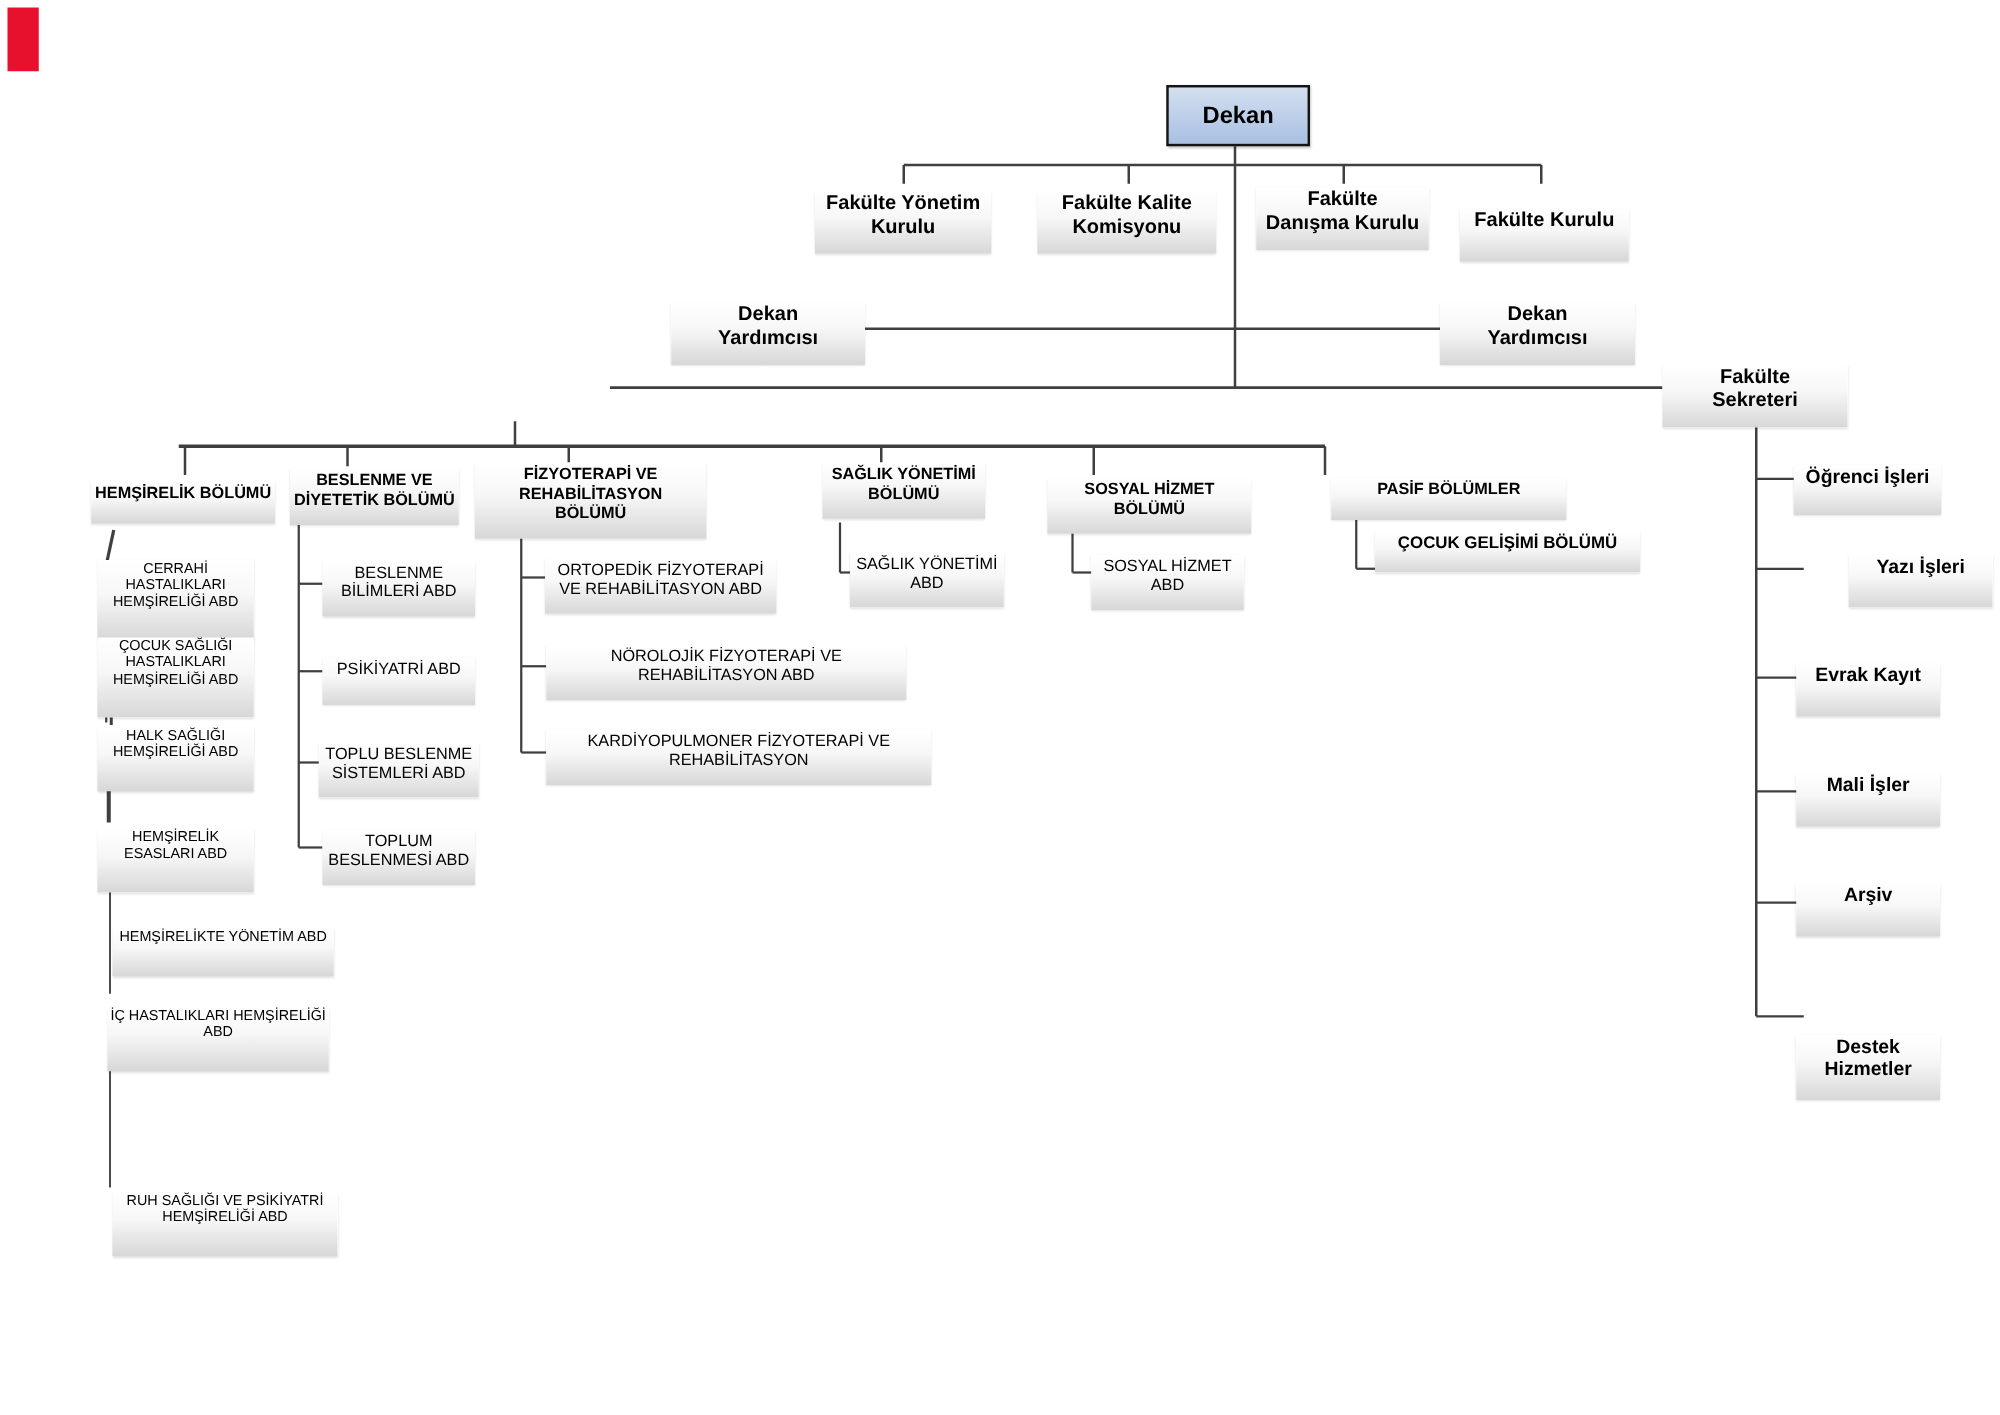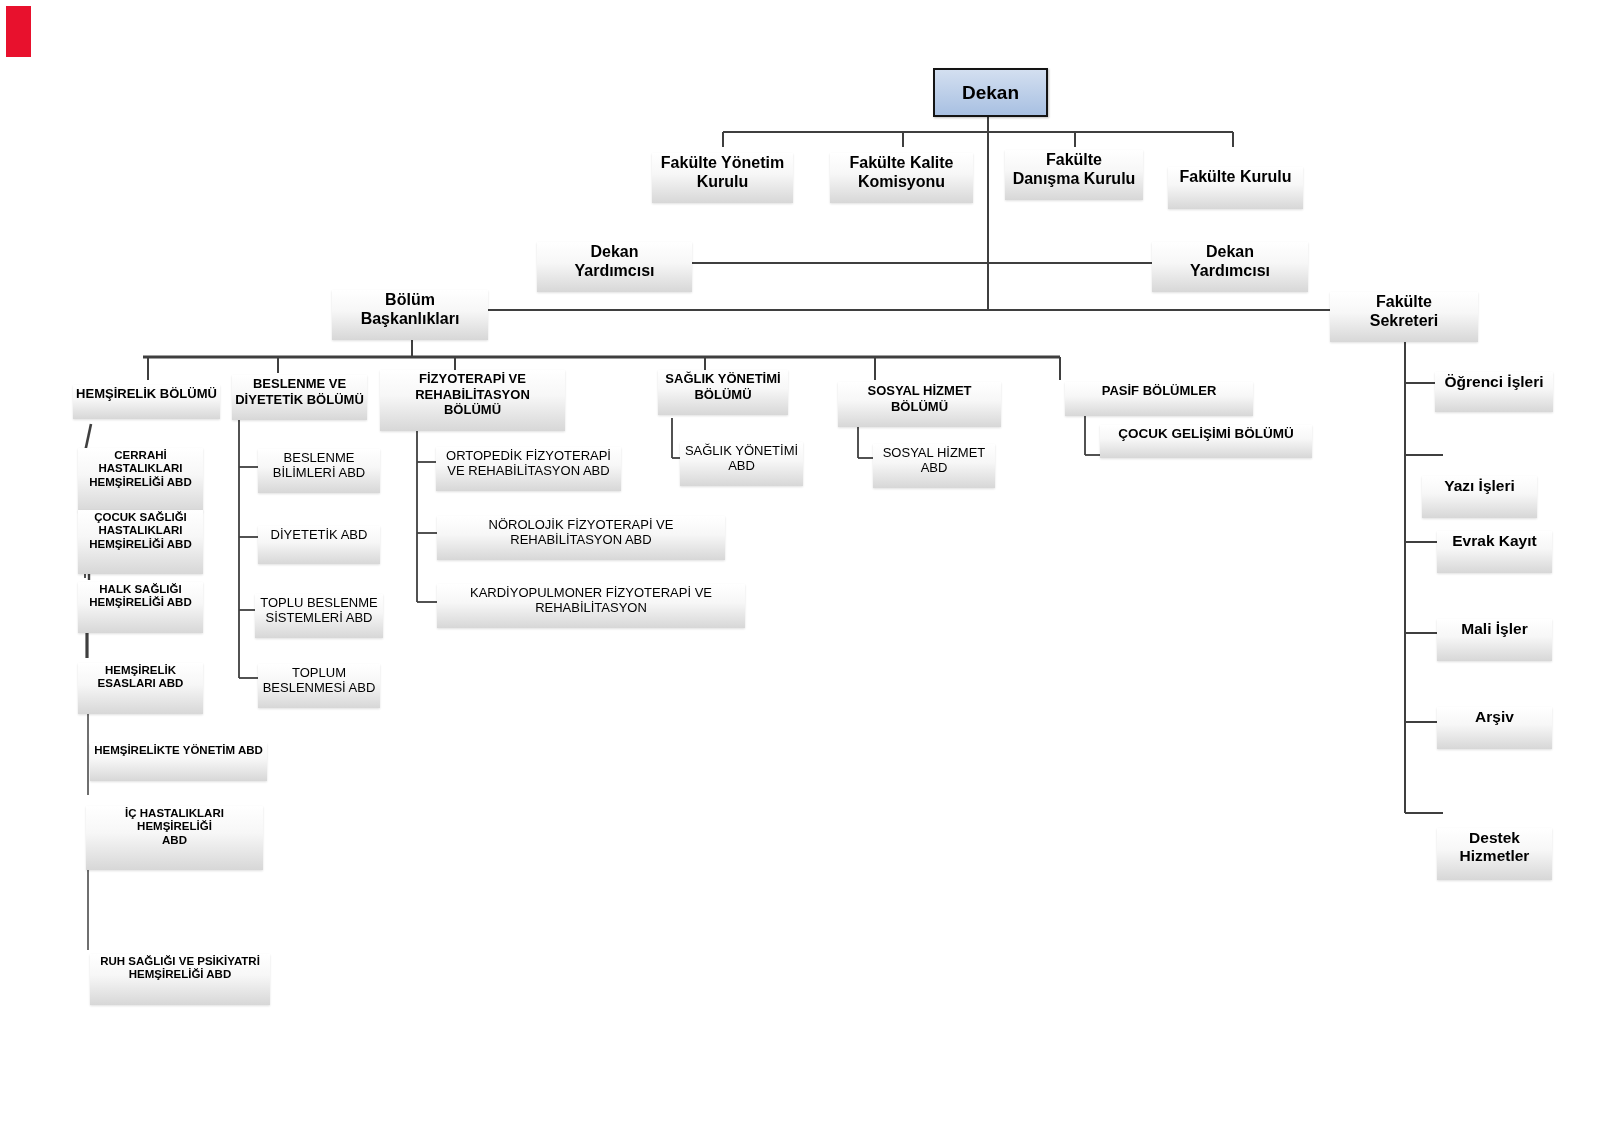--- a/index.html
+++ b/index.html
@@ -16,21 +16,21 @@
   .dean{
     display:flex;align-items:center;justify-content:center;
     font-size:19px;font-weight:bold;
     background:linear-gradient(180deg,var(--dean-top,#d3dff0) 0%,var(--dean-bottom,#a8c0e2) 100%);
     border:2.5px solid var(--dean-border,#141414);
     box-shadow:1px 1px 2px rgba(0,0,0,0.25);
   }
   .l2{font-size:16px;font-weight:bold;line-height:1.17;padding:1px 2px 12px;}
   .dept{font-size:13px;font-weight:bold;line-height:1.2;padding:1px 2px 13px;}
   .sub{font-size:13px;font-weight:normal;line-height:1.18;padding:1px 2px 12px;}
-  .subsm{font-size:11.5px;font-weight:bold;line-height:1.17;padding:1px 2px 23px;}
+  .subsm{font-size:11.5px;font-weight:normal;line-height:1.17;padding:1px 2px 23px;}
   .subbold{font-size:13.5px;font-weight:bold;line-height:1.18;padding:1px 2px 13px;}
   .right{font-size:15.5px;font-weight:bold;line-height:1.15;padding:1px 2px 15px;}
   .accent{background:var(--accent-red,#e8112d);box-shadow:none;}
 </style>
 </head>
 <body>
 
 <div class="stage">
   <svg class="wires" viewBox="0 0 1600 1132" xmlns="http://www.w3.org/2000/svg">
       <line x1="988" y1="117" x2="988" y2="310" stroke="#3f3f3f" stroke-width="2"></line>
@@ -89,22 +89,20 @@
 Kurulu</div>
     <div class="node l2" style="left: 830px; top: 153px; width: 143px;">Fakülte Kalite
 Komisyonu</div>
     <div class="node l2" style="left: 1005px; top: 150px; width: 138px;">Fakülte
 Danışma Kurulu</div>
     <div class="node l2" style="left: 1168px; top: 167px; width: 135px; min-height: 42px;">Fakülte Kurulu</div>
     <div class="node l2" style="left: 537px; top: 242px; width: 155px;">Dekan
 Yardımcısı</div>
     <div class="node l2" style="left: 1152px; top: 242px; width: 156px;">Dekan
 Yardımcısı</div>
-    <div class="node l2" style="left: 332px; top: 290px; width: 156px;">Bölüm
-Başkanlıkları</div>
     <div class="node l2" style="left: 1330px; top: 292px; width: 148px;">Fakülte
 Sekreteri</div>
     <div class="node dept" style="left: 73px; top: 385px; width: 147px; min-height: 34px;">HEMŞİRELİK BÖLÜMÜ</div>
     <div class="node dept" style="left: 232px; top: 375px; width: 135px;">BESLENME VE
 DİYETETİK BÖLÜMÜ</div>
     <div class="node dept" style="left: 380px; top: 370px; width: 185px;">FİZYOTERAPİ VE
 REHABİLİTASYON
 BÖLÜMÜ</div>
     <div class="node dept" style="left: 658px; top: 370px; width: 130px;">SAĞLIK YÖNETİMİ
 BÖLÜMÜ</div>
@@ -120,36 +118,36 @@
 HEMŞİRELİĞİ ABD</div>
     <div class="node subsm" style="left: 78px; top: 663px; width: 125px; min-height: 42px;">HEMŞİRELİK
 ESASLARI ABD</div>
     <div class="node subsm" style="left: 90px; top: 743px; width: 177px; min-height: 38px;">HEMŞİRELİKTE YÖNETİM ABD</div>
     <div class="node subsm" style="left: 86px; top: 806px; width: 177px;">İÇ HASTALIKLARI HEMŞİRELİĞİ
 ABD</div>
     <div class="node subsm" style="left: 90px; top: 954px; width: 180px;">RUH SAĞLIĞI VE PSİKİYATRİ
 HEMŞİRELİĞİ ABD</div>
     <div class="node sub" style="left: 258px; top: 449px; width: 122px;">BESLENME
 BİLİMLERİ ABD</div>
-    <div class="node sub" style="left: 258px; top: 526px; width: 122px; min-height: 38px;">DİYETETİK ABD</div>
+    <div class="node sub" style="left: 258px; top: 526px; width: 122px; min-height: 38px;">PSİKİYATRİ ABD</div>
     <div class="node sub" style="left: 255px; top: 594px; width: 128px;">TOPLU BESLENME
 SİSTEMLERİ ABD</div>
     <div class="node sub" style="left: 258px; top: 664px; width: 122px;">TOPLUM
 BESLENMESİ ABD</div>
     <div class="node sub" style="left: 436px; top: 447px; width: 185px;">ORTOPEDİK FİZYOTERAPİ
 VE REHABİLİTASYON ABD</div>
     <div class="node sub" style="left: 437px; top: 516px; width: 288px;">NÖROLOJİK FİZYOTERAPİ VE
 REHABİLİTASYON ABD</div>
     <div class="node sub" style="left: 437px; top: 584px; width: 308px;">KARDİYOPULMONER FİZYOTERAPİ VE
 REHABİLİTASYON</div>
     <div class="node sub" style="left: 680px; top: 442px; width: 123px;">SAĞLIK YÖNETİMİ
 ABD</div>
     <div class="node sub" style="left: 873px; top: 444px; width: 122px;">SOSYAL HİZMET
 ABD</div>
     <div class="node subbold" style="left: 1100px; top: 425px; width: 212px; min-height: 33px;">ÇOCUK GELİŞİMİ BÖLÜMÜ</div>
     <div class="node right" style="left: 1435px; top: 372px; width: 118px; min-height: 40px;">Öğrenci İşleri</div>
-    <div class="node right" style="left: 1422px; top: 444px; width: 115px; min-height: 42px; margin-top: 32px;">Yazı İşleri</div>
+    <div class="node right" style="left: 1479px; top: 444px; width: 115px; min-height: 42px;">Yazı İşleri</div>
     <div class="node right" style="left: 1437px; top: 531px; width: 115px; min-height: 42px;">Evrak Kayıt</div>
     <div class="node right" style="left: 1437px; top: 619px; width: 115px; min-height: 42px;">Mali İşler</div>
     <div class="node right" style="left: 1437px; top: 707px; width: 115px; min-height: 42px;">Arşiv</div>
     <div class="node right" style="left: 1437px; top: 788px; width: 115px; margin-top: 40px;">Destek
 Hizmetler</div>
   </div>
 
 </body></html>

